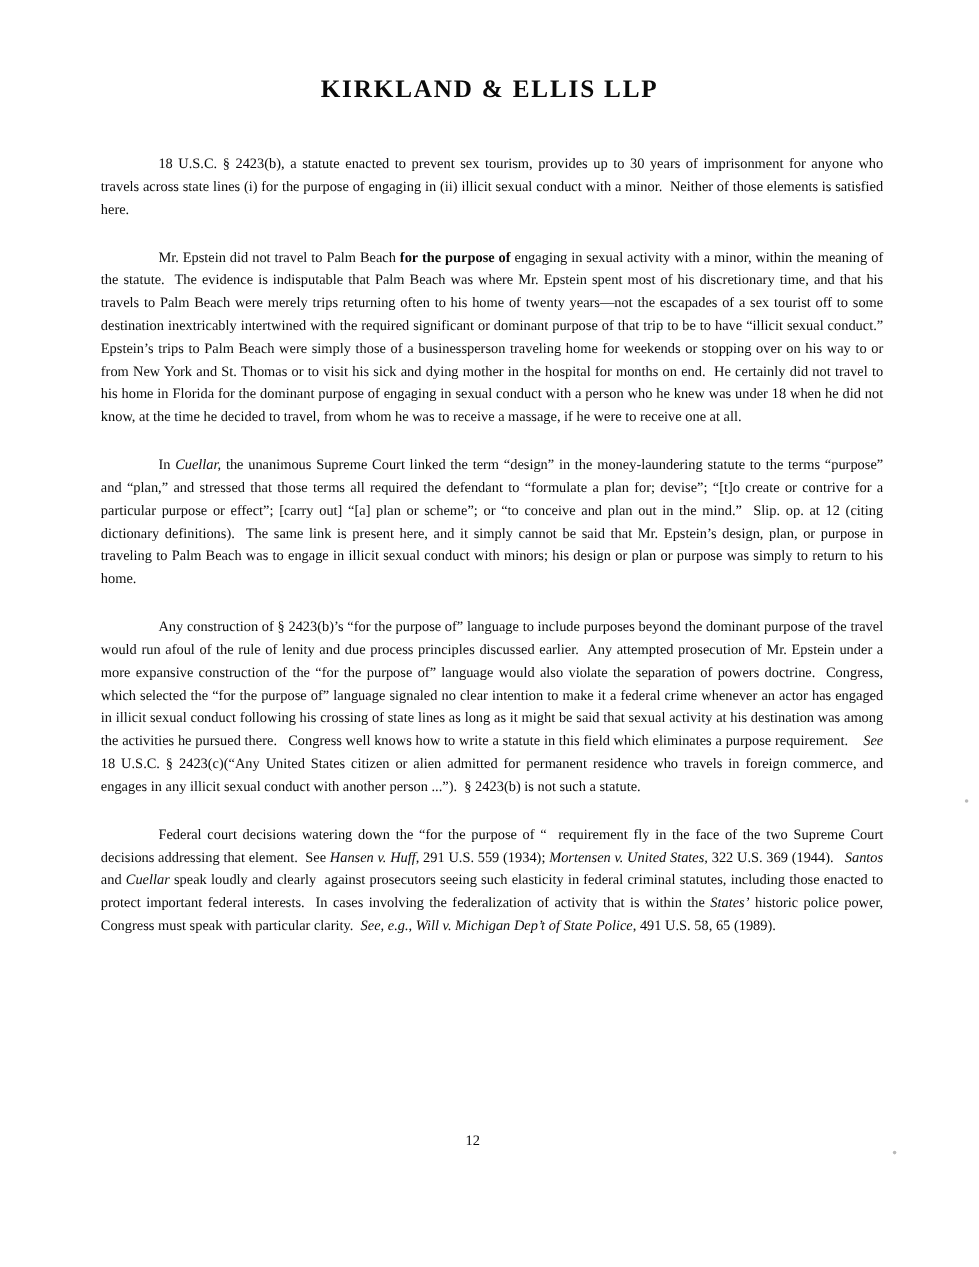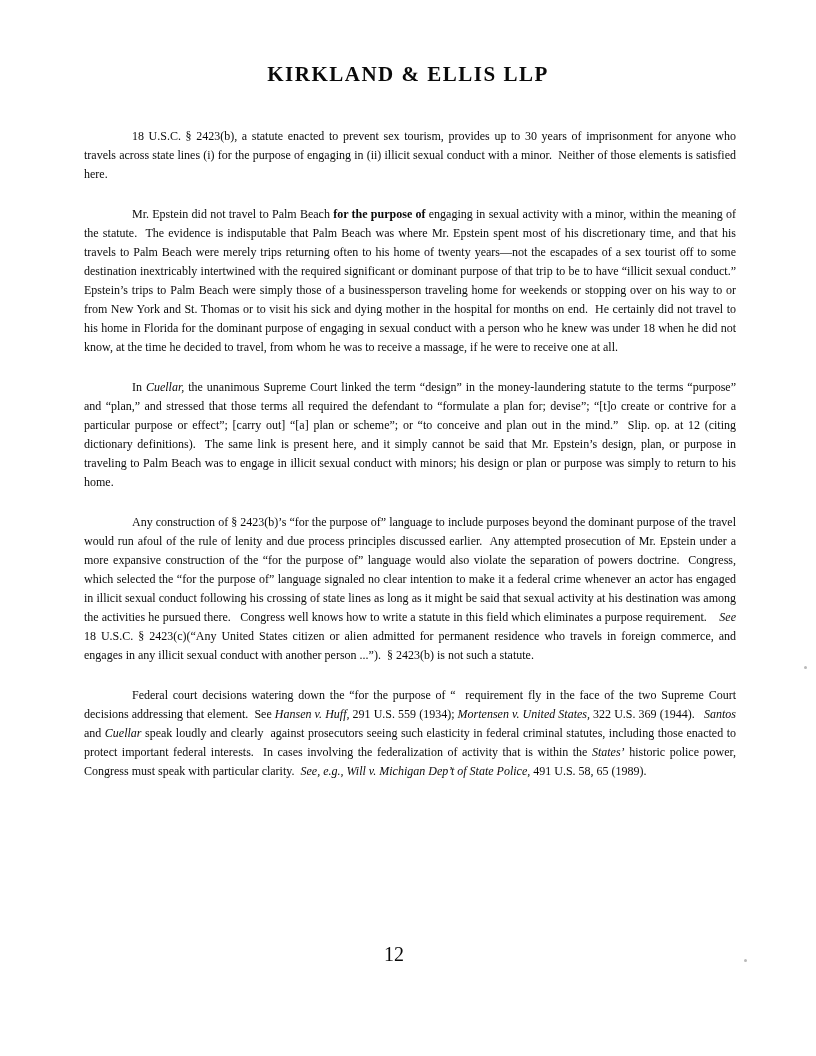--- a/index.html
+++ b/index.html
@@ -34,21 +34,21 @@
     text-align:justify;
     text-indent:48px;
     white-space:pre-wrap;
   }
   .i  { font-style:italic; }
   .bi { font-weight:700; }
   .page-number {
     position:absolute;
     top:943px; left:0; right:28px;
     text-align:center;
-    font-size:20px;
+    font-size:12px;
   }
   .speck { position:absolute; background:#b9b9b9; border-radius:50%; }
   .speck-a { left:804px; top:666px; width:3px; height:3px; }
   .speck-b { left:744px; top:959px; width:3px; height:3px; }
 </style>
 </head>
 <body>
 
 <div class="page">
   <div class="firm-header">KIRKLAND &amp; ELLIS LLP</div>

